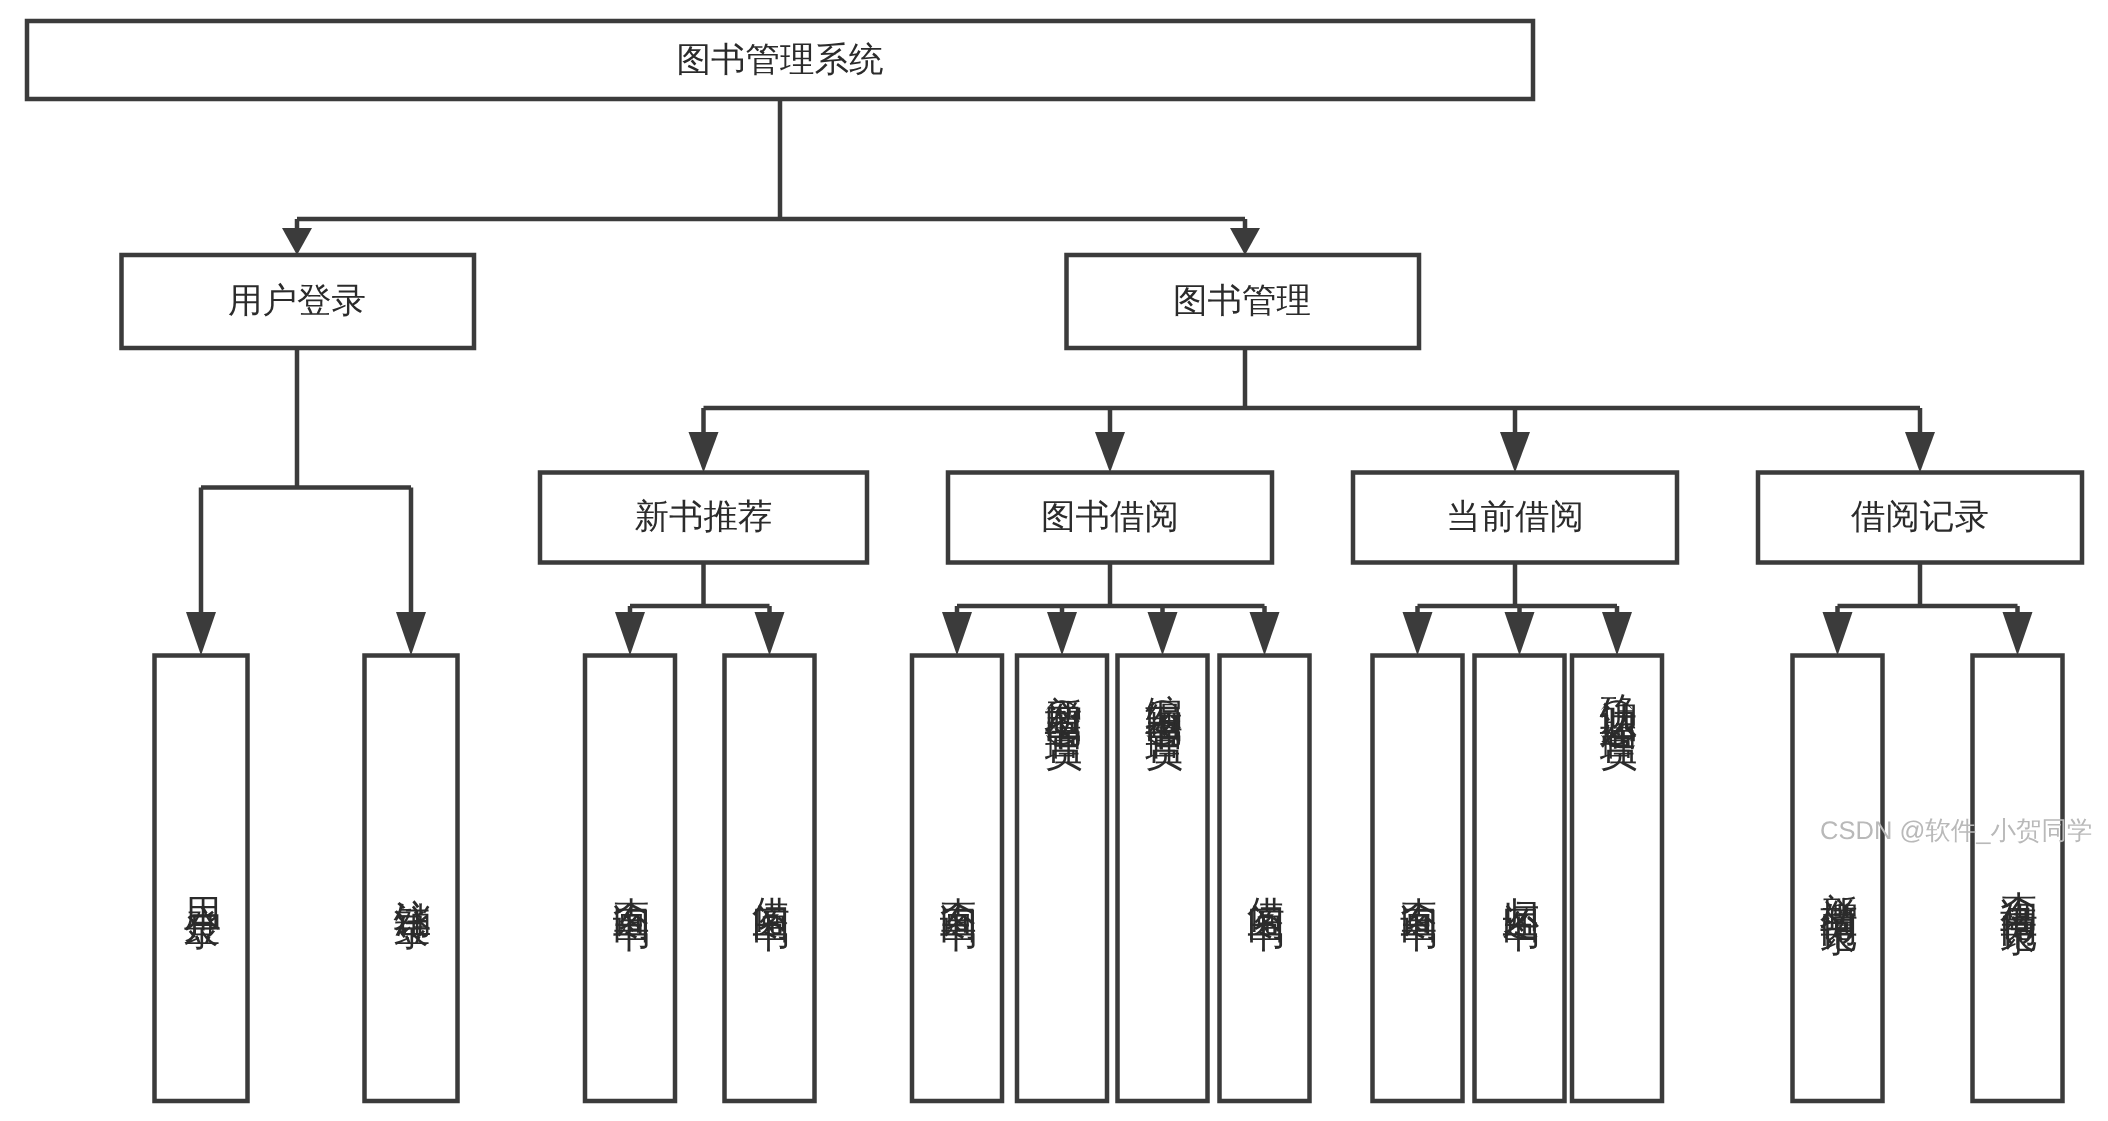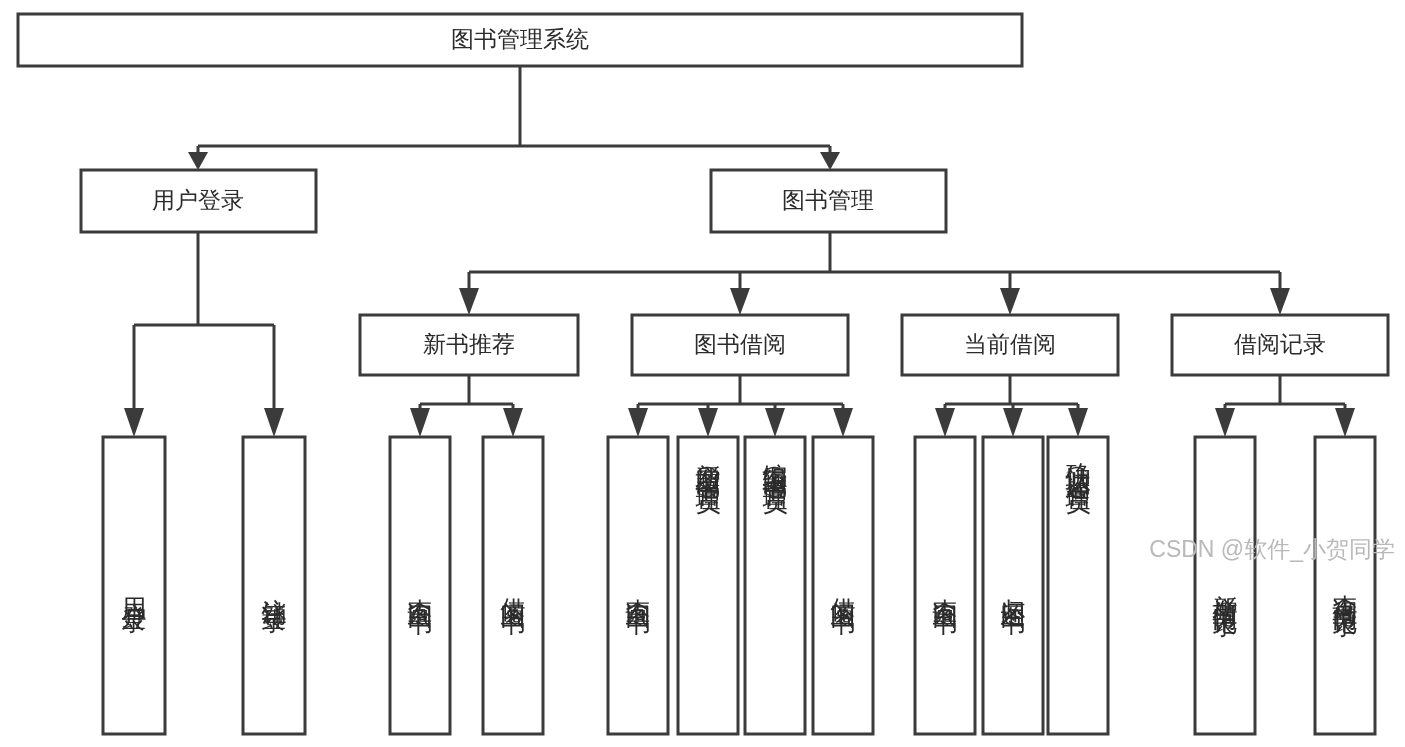--- a/index.html
+++ b/index.html
@@ -46,21 +46,21 @@
     font-size: 23px;
     fill: #2b2b2b;
     text-anchor: middle;
     dominant-baseline: middle;
   }
   .watermark {
     position: absolute;
     right: 10px;
     bottom: 6px;
     font-family: "Liberation Sans", sans-serif;
-    font-size: 23px;
+    font-size: 17px;
     color: #b9b9b9;
     white-space: nowrap;
     user-select: none;
   }
 </style>
 </head>
 <body>
 
 <div id="diagram-root">
   <svg id="flowchart" viewBox="0 0 1405 747" xmlns="http://www.w3.org/2000/svg">

